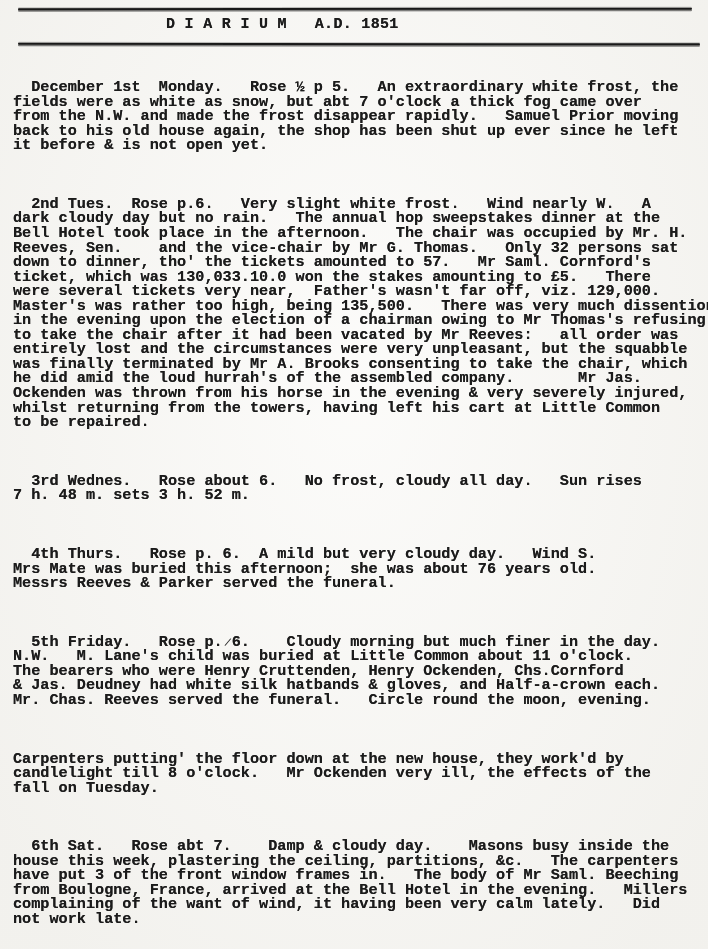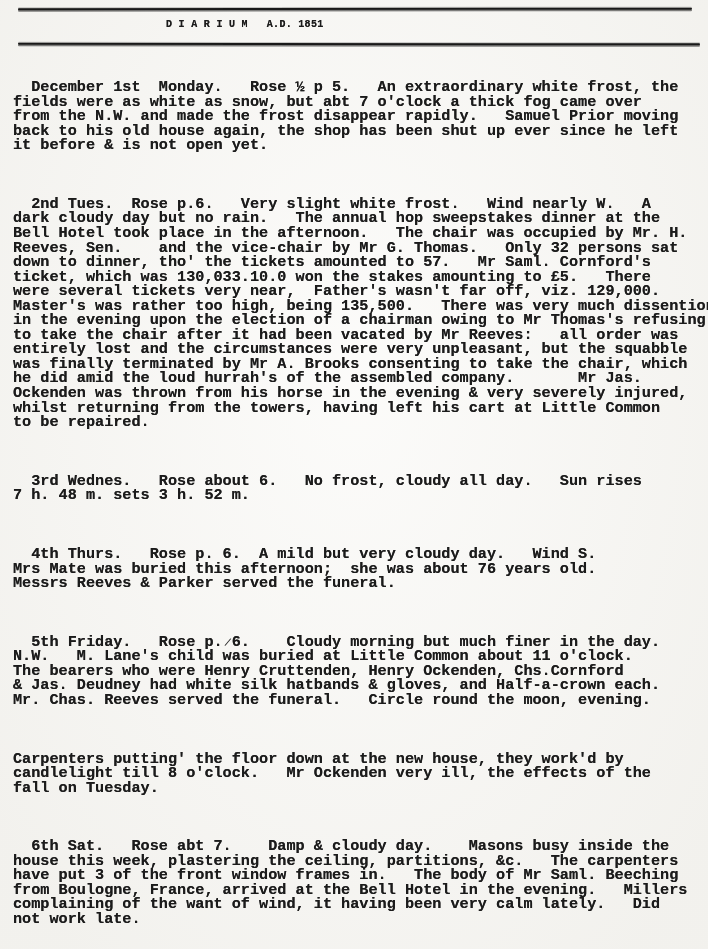--- a/index.html
+++ b/index.html
@@ -25,21 +25,21 @@
     background: #191919;
     box-shadow: 0 1.5px 0 rgba(25,25,25,0.55), 0 -1px 0 rgba(25,25,25,0.22);
     border-radius: 1px;
   }
   .rule-top    { left: 18px; width: 674px; top: 8px;  transform: rotate(-0.05deg); }
   .rule-bottom { left: 18px; width: 682px; top: 43px; transform: rotate(0.05deg); }
   .title {
     position: absolute;
     left: 166px;
     top: 16px;
-    font-size: 10px;
+    font-size: 15px;
     line-height: 18px;
     letter-spacing: 0.3px;
     white-space: pre;
     text-shadow: 0 0 0.6px rgba(20,20,20,0.8);
     text-align: center;
   }
   .diary {
     position: absolute;
     left: 13px;
     top: 51px;

